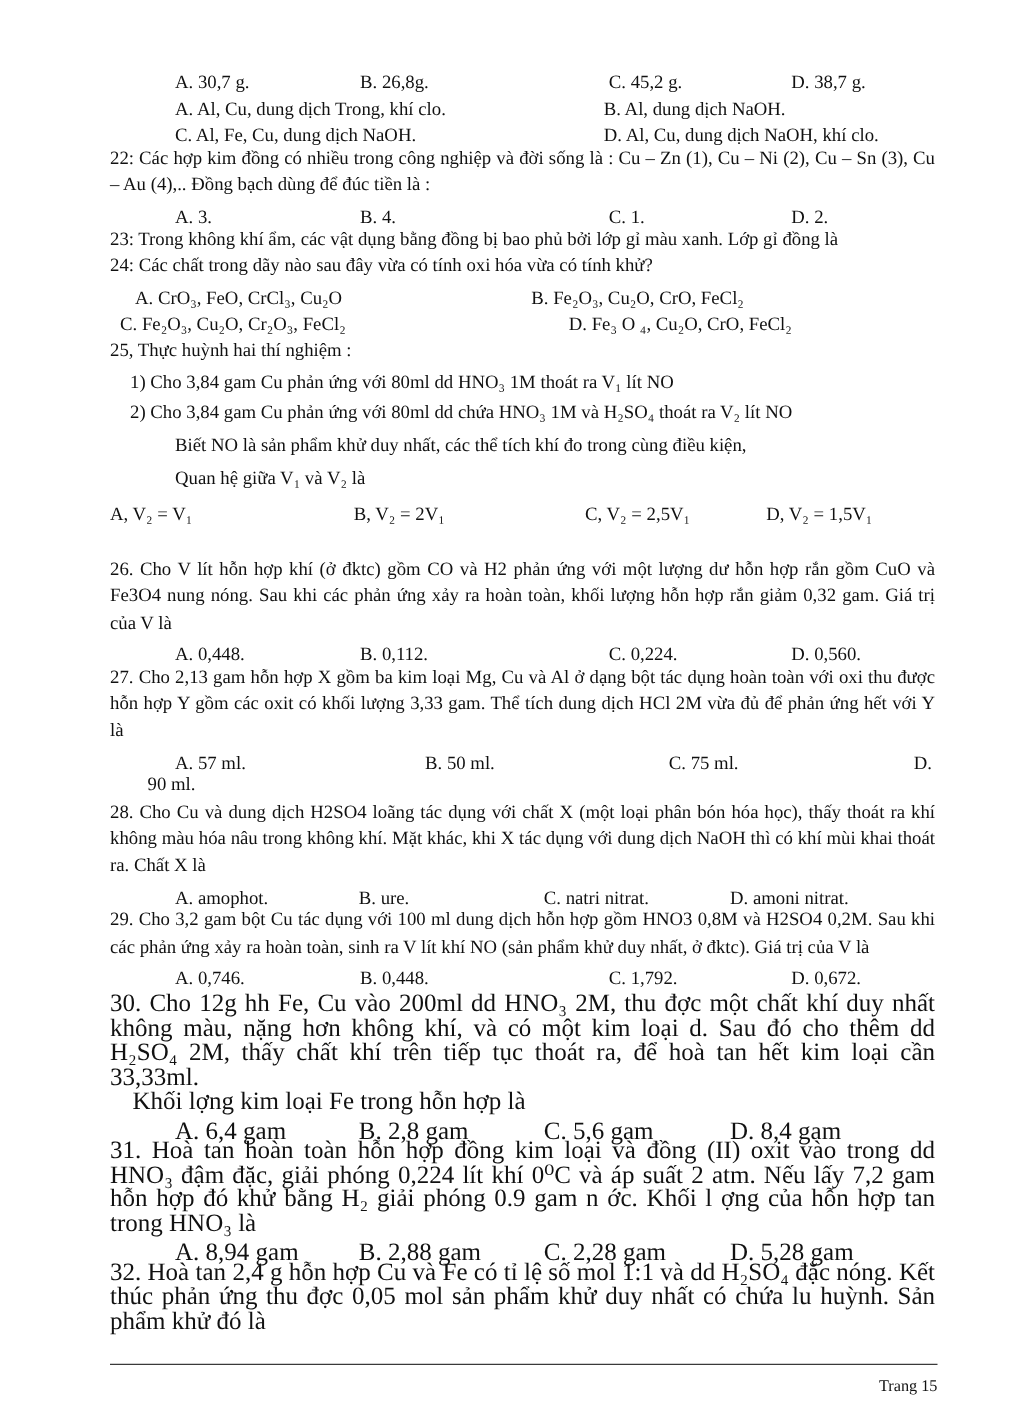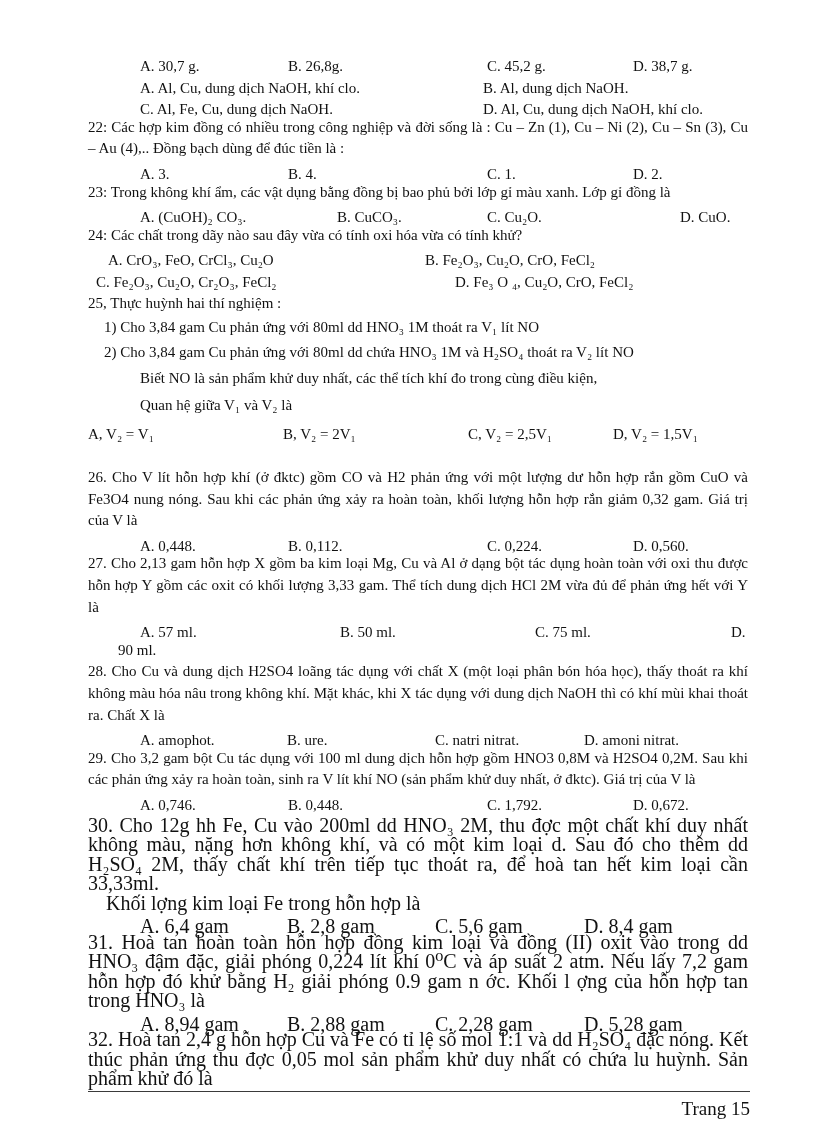--- a/index.html
+++ b/index.html
@@ -14,58 +14,52 @@
   .row{position:relative;height:21.6px;}
   .opt{position:absolute;top:4px;white-space:nowrap;}
   .indent1{padding-left:16px;}
   .indent2{padding-left:52px;}
   .tight{font-size:20px;line-height:19.5px;}
   .tight .row{height:19.5px;}
   .gap-lg{margin-top:26px;}
   .gap-sm{margin-top:5px;}
   .gap-xs{margin-top:3px;}
   .footer-rule{position:absolute;left:88px;width:662px;top:1091px;border-top:1.5px solid #3a3a3a;}
-  .footer-text{position:absolute;right:66px;top:1098px;font-size:19px;color:#111;}
+  .footer-text{position:absolute;right:66px;top:1098px;font-size:13px;color:#111;}
 </style>
 </head>
 <body>
 
 <div class="page">
 
   <div class="row">
     <span class="opt" style="left:52px">A. 30,7 g.</span>
     <span class="opt" style="left:200px">B. 26,8g.</span>
     <span class="opt" style="left:399px">C. 45,2 g.</span>
     <span class="opt" style="left:545px">D. 38,7 g.</span>
   </div>
 
   <div class="row">
-    <span class="opt" style="left:52px">A. Al, Cu, dung dịch NaOH, khí clo.</span>
+    <span class="opt" style="left:52px">A. Al, Cu, dung dịch Trong, khí clo.</span>
     <span class="opt" style="left:395px">B. Al, dung dịch NaOH.</span>
   </div>
   <div class="row">
     <span class="opt" style="left:52px">C. Al, Fe, Cu, dung dịch NaOH.</span>
     <span class="opt" style="left:395px">D. Al, Cu, dung dịch NaOH, khí clo.</span>
   </div>
 
   <p class="p">22: Các hợp kim đồng có nhiều trong công nghiệp và đời sống là : Cu – Zn (1), Cu – Ni (2), Cu – Sn (3),  Cu – Au (4),.. Đồng bạch dùng để đúc tiền là :</p>
   <div class="row">
     <span class="opt" style="left:52px">A. 3.</span>
     <span class="opt" style="left:200px">B. 4.</span>
     <span class="opt" style="left:399px">C. 1.</span>
     <span class="opt" style="left:545px">D. 2.</span>
   </div>
 
   <p class="p noj">23: Trong không khí ẩm, các vật dụng bằng đồng bị bao phủ bởi lớp gỉ màu xanh. Lớp gỉ đồng là</p>
-  <div class="row">
-    <span class="opt" style="left:52px">A. (CuOH)₂  CO₃.</span>
-    <span class="opt" style="left:249px">B. CuCO₃.</span>
-    <span class="opt" style="left:399px">C. Cu₂O.</span>
-    <span class="opt" style="left:592px">D. CuO.</span>
-  </div>
 
   <p class="p noj">24: Các chất  trong  dãy nào sau đây vừa có tính  oxi hóa vừa có tính  khử?</p>
   <div class="row">
     <span class="opt" style="left:20px">A. CrO₃, FeO, CrCl₃, Cu₂O</span>
     <span class="opt" style="left:337px">B. Fe₂O₃, Cu₂O, CrO, FeCl₂</span>
   </div>
   <div class="row">
     <span class="opt" style="left:8px">C. Fe₂O₃, Cu₂O, Cr₂O₃, FeCl₂</span>
     <span class="opt" style="left:367px">D. Fe₃ O ₄, Cu₂O, CrO, FeCl₂</span>
   </div>

